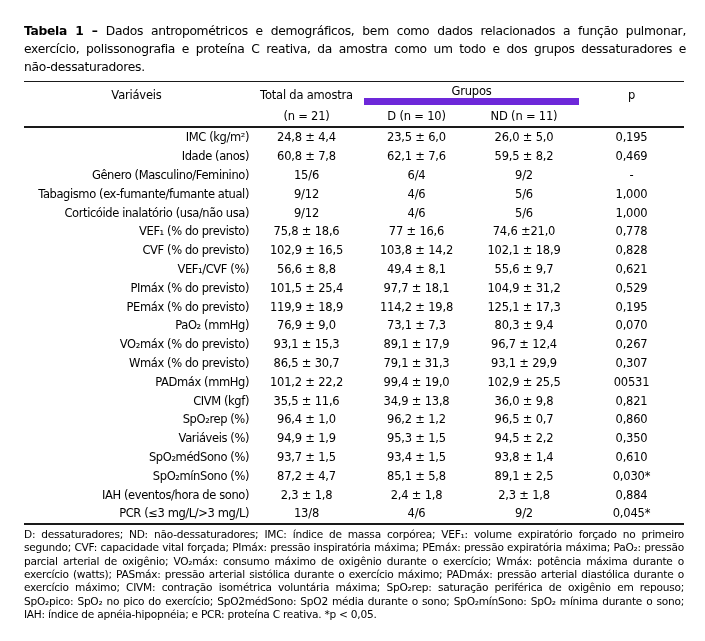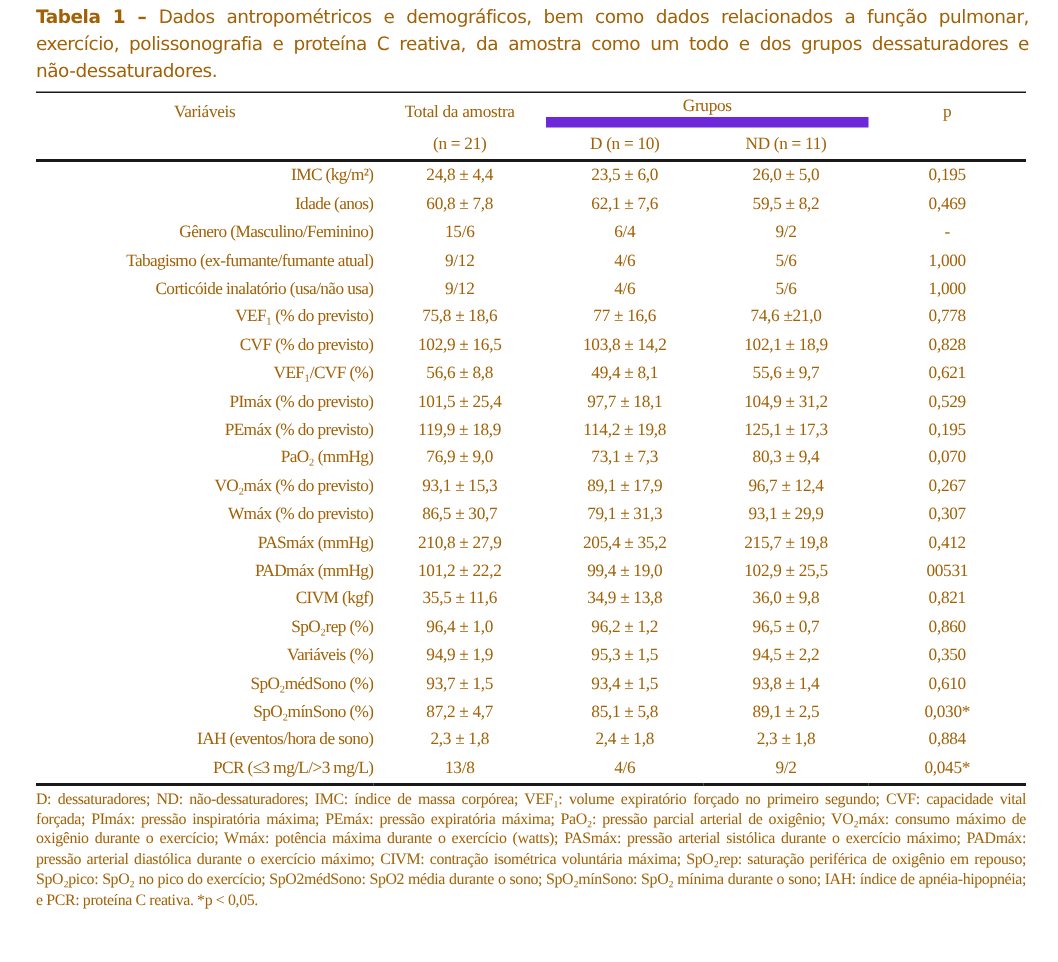--- a/index.html
+++ b/index.html
@@ -1,37 +1,37 @@
 <!DOCTYPE html>
 <html><head>
 <meta charset="utf-8">
 <style>
   html, body { margin: 0; padding: 0; background: #ffffff; }
   .page {
     position: relative;
     width: 705px;
     height: 641px;
     box-sizing: border-box;
-    padding: 2px 16px 0 24px;
+    padding: 22px 16px 0 24px;
     background: #ffffff;
-    color: #a16207;
+    color: #000000;
     font-family: "DejaVu Sans", "Liberation Sans", sans-serif;
     overflow: hidden;
   }
   .caption {
     width: 662px;
     font-size: 12.3px;
     line-height: 18px;
     text-align: justify;
     letter-spacing: -0.3px;
     word-spacing: 1.5px;
     margin-bottom: 5px;
   }
   .caption .bold { font-weight: bold; }
-  .tablewrap { width: 660px; font-family: Liberation Serif, serif; }
+  .tablewrap { width: 660px; }
   .thead {
     display: grid;
     grid-template-columns: 225px 115px 105px 110px 105px;
     grid-template-rows: 21px 21px;
     border-top: 1px solid #1a1a1a;
     border-bottom: 2px solid #1a1a1a;
     padding-top: 2px;
     font-size: 11.5px;
     letter-spacing: -0.2px;
   }
@@ -183,27 +183,20 @@
           <td class="num">0,267</td>
         </tr>
         <tr>
           <td class="label">Wmáx (% do previsto)</td>
           <td class="num">86,5 ± 30,7</td>
           <td class="num">79,1 ± 31,3</td>
           <td class="num">93,1 ± 29,9</td>
           <td class="num">0,307</td>
         </tr>
         <tr>
-          <td class="label">PASmáx (mmHg)</td>
-          <td class="num">210,8 ± 27,9</td>
-          <td class="num">205,4 ± 35,2</td>
-          <td class="num">215,7 ± 19,8</td>
-          <td class="num">0,412</td>
-        </tr>
-        <tr>
           <td class="label">PADmáx (mmHg)</td>
           <td class="num">101,2 ± 22,2</td>
           <td class="num">99,4 ± 19,0</td>
           <td class="num">102,9 ± 25,5</td>
           <td class="num">00531</td>
         </tr>
         <tr>
           <td class="label">CIVM (kgf)</td>
           <td class="num">35,5 ± 11,6</td>
           <td class="num">34,9 ± 13,8</td>

